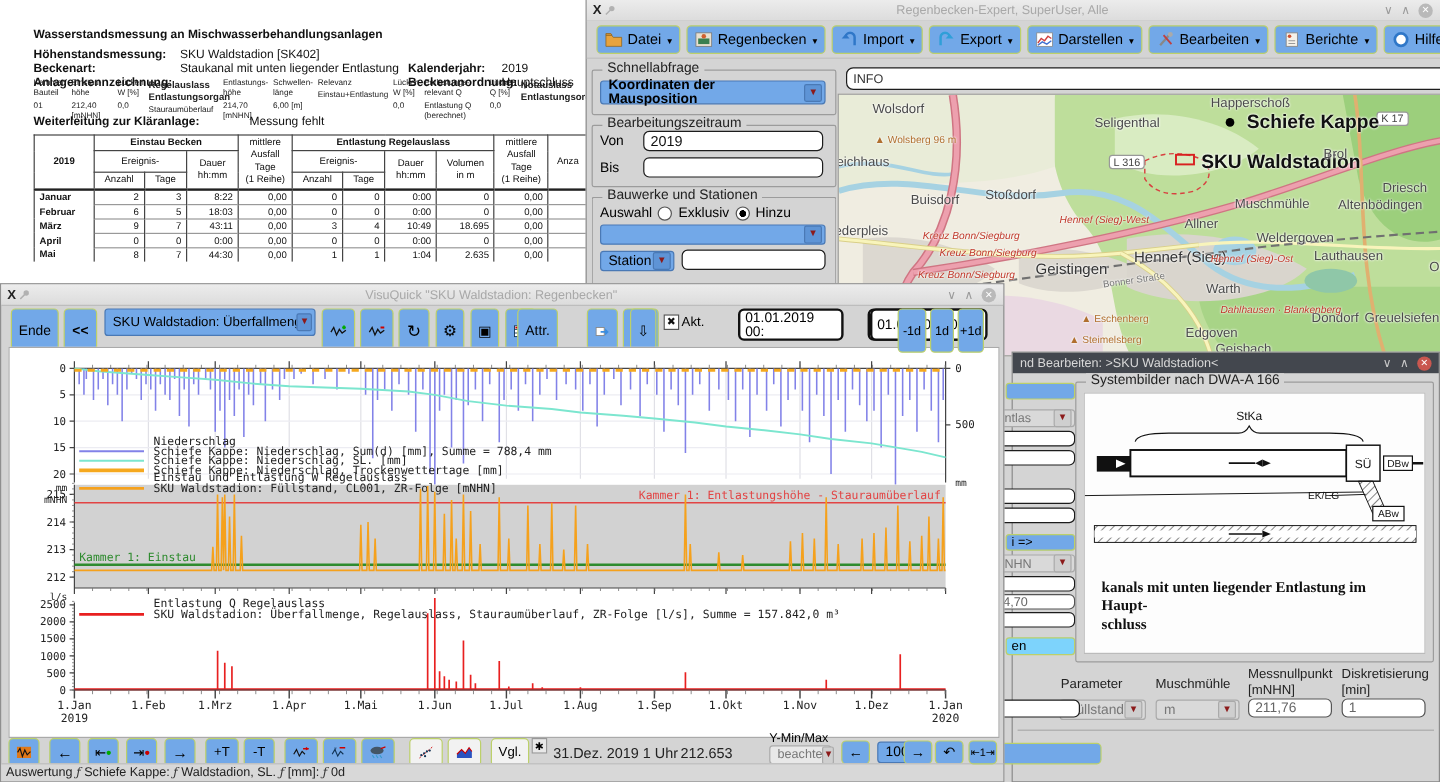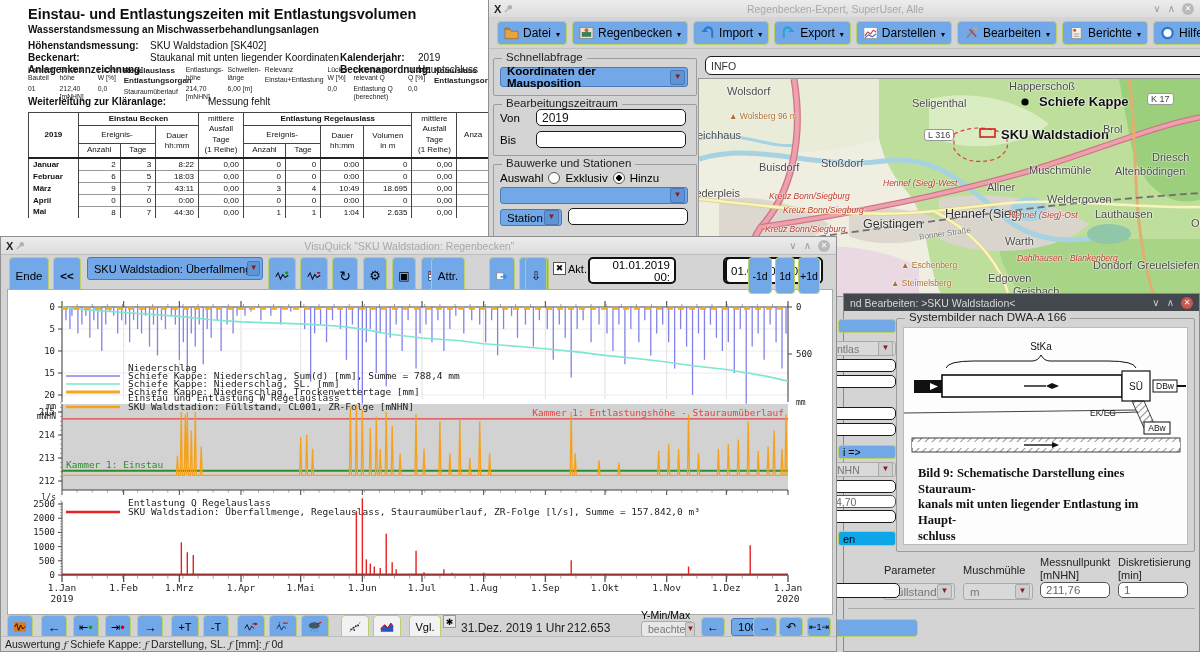--- a/index.html
+++ b/index.html
@@ -58,21 +58,21 @@
   .micon{width:15px;height:14px;}
   #infofld{position:absolute;left:216px;top:56px;width:964px;height:17px;border-radius:6px;font-size:10.5px;color:#333;}
   #map{position:absolute;left:209px;top:78px;width:503px;height:217px;border:1px solid #999;overflow:hidden;background:#f0ede1;}
   #map .lbl{position:absolute;color:#4a4a4a;font-size:11px;white-space:nowrap;text-shadow:0 0 2px #fff,0 0 2px #fff;}
   #map .lbl.big{font-size:12.5px;color:#333;}
   #map .lbl.red{font-size:8.5px;color:#c0392b;font-style:italic;}
   #map .lbl.peak{font-size:8.5px;color:#b06f2e;}
   #map .lbl.street{font-size:8px;color:#777;transform:rotate(-8deg);}
   #map .shield{position:absolute;background:#fff;border:1px solid #999;border-radius:3px;font-size:9px;color:#444;
     padding:0 3px;text-shadow:none;}
-  #map .bigname{font-weight:bold;font-size:13px;color:#111;}
+  #map .bigname{font-weight:bold;font-size:16px;color:#111;}
   
   #detail{left:843px;top:293px;width:357px;height:359px;background:#d4d4d4;border:1px solid #8a8a8a;}
   #detail .dtitle{position:absolute;left:0;top:0;right:0;height:17px;background:#43474e;color:#d8d8d8;
     font-size:10.5px;display:flex;align-items:center;padding-left:6px;}
   #sysbox{left:52px;top:24px;width:297px;height:232px;background:#d4d4d4;}
   #sysbox .white{position:absolute;left:6px;top:8px;right:6px;bottom:6px;background:#fdfdfd;border:1px solid #bbb;}
   .caption{position:absolute;left:14px;top:138px;width:258px;font-family:"Liberation Serif",serif;
     font-weight:bold;font-size:12.5px;line-height:1.25;color:#111;}
   .plabel{position:absolute;font-size:11px;color:#222;line-height:1.15;}
   #savebtn{position:absolute;left:132px;top:325px;width:216px;height:20px;background:#d8d8d8;
@@ -96,26 +96,25 @@
   .vtxt{position:absolute;top:384px;font-size:12px;color:#222;}
   .chk{width:11px;height:11px;background:#fff;border:1px solid #555;font-size:9px;line-height:11px;
     text-align:center;color:#111;display:inline-block;}
 </style>
 </head>
 <body>
 
 <div id="screen">
 
   <section class="win" id="report">
-    <div class="h1">Einstau- und Entlastungszeiten mit Entlastungsvolumen</div>
     <div class="h2">Wasserstandsmessung an Mischwasserbehandlungsanlagen</div>
     <div class="rfield" style="left:28px;top:40px;"><b>Höhenstandsmessung:</b></div>
     <div class="rfield" style="left:150px;top:40px;">SKU Waldstadion [SK402]</div>
     <div class="rfield" style="left:28px;top:52px;text-align:center;"><b>Beckenart:</b></div>
-    <div class="rfield" style="left:150px;top:52px;">Staukanal mit unten liegender Koordinaten</div>
+    <div class="rfield" style="left:150px;top:52px;">Staukanal mit unten liegender Entlastung</div>
     <div class="rfield" style="left:28px;top:64px;"><b>Anlagenkennzeichnung:</b></div>
     <div class="rfield" style="left:340px;top:52px;"><b>Kalenderjahr:</b></div>
     <div class="rfield" style="left:418px;top:52px;">2019</div>
     <div class="rfield" style="left:340px;top:64px;"><b>Beckenanordnung:</b></div>
     <div class="rfield" style="left:418px;top:64px;">Hauptschluss</div>
     <div id="chamtbl">
         <div class="cc" style="width:32px"><div class="hd">Kammer/
 Bauteil</div><div class="vl">01</div></div>
         <div class="cc" style="width:46px"><div class="hd">Einstau-
 höhe</div><div class="vl">212,40 [mNHN]</div></div>
@@ -439,21 +438,21 @@
       </div>
     <div class="sel grey abs" style="left:-14px;top:168px;width:66px;height:15px;font-size:10.5px;">
         <span>NHN</span>
         <span class="arr">▼</span>
       </div>
     <div class="fld abs" style="left:-14px;top:186px;width:66px;height:13px;"></div>
     <div class="fld grey abs" style="left:-14px;top:201px;width:66px;height:13px;font-size:10.5px;">
         <span>4,70</span>
       </div>
     <div class="fld abs" style="left:-14px;top:216px;width:66px;height:13px;"></div>
-    <div class="abs" style="left:-6px;top:237px;width:58px;height:15px;background:#0ea5e9;border:1.5px solid #bcd06a;border-radius:3px;font-size:11px;display:flex;align-items:flex-end;padding-left:4px;">
+    <div class="abs" style="left:-6px;top:237px;width:58px;height:15px;background:#7dd3fc;border:1.5px solid #bcd06a;border-radius:3px;font-size:11px;display:flex;align-items:flex-end;padding-left:4px;">
         <span>en</span>
       </div>
 
     <div class="gbox" id="sysbox">
       <span class="glbl">Systembilder nach DWA-A 166</span>
       <div class="white">
         <svg width="283" height="132" viewBox="0 0 283 132" style="position:absolute;left:0;top:0;">
           <defs>
             <pattern id="hat" width="5" height="5" patternUnits="userSpaceOnUse" patternTransform="rotate(45)">
               <line x1="0" y1="0" x2="0" y2="5" stroke="#555" stroke-width="1.2"></line>
@@ -478,21 +477,21 @@
           <text x="186" y="88" font-size="8.5" fill="#111" font-family="Liberation Sans,sans-serif">EK/EG</text>
           <line x1="204" y1="85" x2="234" y2="84" stroke="#111" stroke-width=".8"></line>
           <rect x="240" y="94" width="26" height="12" fill="#fff" stroke="#111" stroke-width="1"></rect>
           <text x="253" y="103" font-size="8.5" text-anchor="middle" fill="#111" font-family="Liberation Sans,sans-serif">ABw</text>
           <rect x="8" y="110" width="268" height="14" fill="url(#hat)" stroke="#111" stroke-width=".8"></rect>
           <rect x="8" y="114" width="268" height="6" fill="#fff"></rect>
           <line x1="120" y1="117" x2="148" y2="117" stroke="#111" stroke-width="1.4"></line>
           <path d="M148,114 l0,6 l7,-3z" fill="#111"></path>
         </svg>
         <div class="caption">
-          <span>Bild 9: Schematische Darstellung eines Stauraum-</span><br>
+          <br>
           <span>kanals mit unten liegender Entlastung im Haupt-</span><br>
           <span>schluss</span>
         </div>
       </div>
     </div>
 
     <div class="plabel" style="left:40px;top:270px;white-space:pre-line;">Parameter</div>
     <div class="plabel" style="left:119px;top:270px;white-space:pre-line;">Muschmühle</div>
     <div class="plabel" style="left:196px;top:262px;white-space:pre-line;">Messnullpunkt
 [mNHN]</div>
@@ -584,21 +583,21 @@
           <rect x="9" y="8" width="3" height="6" fill="#3b6fd0"></rect>
           <circle cx="14" cy="9" r="4" fill="#e8c23a" stroke="#876" stroke-width=".6"></circle>
           <path d="M14,9 L14,5 A4,4 0 0 1 17.6,10z" fill="#a86"></path>
         </svg>
       </button>
     <button class="ibtn" style="left: 524px; width: 22px; font-size: 12px;">⇩</button>
     <span class="abs" style="left: 552px; top: 25px; display: flex; gap: 2px; align-items: center; font-size: 11px;">
       <span class="chk">✖</span>
         <span>Akt.</span>
       </span>
-    <div class="datefld" style="left: 587px; width: 76px; text-align: right;">
+    <div class="datefld" style="left: 614px; width: 76px;">
         <span>01.01.2019 00:</span>
       </div>
     <div class="datefld" style="left:722px;width:86px;" hidden=""></div>
 
     <div class="abs" style="left:0;top:0;width:0;height:0;"></div>
 
     <div id="chartwrap"><svg width="822" height="322" viewBox="0 0 822 322">
           <line x1="54" y1="11" x2="54" y2="109" stroke="#e0e0e6" stroke-width="1"></line>
           <line x1="115.66027397260274" y1="11" x2="115.66027397260274" y2="109" stroke="#e0e0e6" stroke-width="1"></line>
           <line x1="171.35342465753425" y1="11" x2="171.35342465753425" y2="109" stroke="#e0e0e6" stroke-width="1"></line>
@@ -1156,21 +1155,21 @@
       </div>
     <button class="bbtn" style="left: 752px; top: 380px; width: 24px; height: 20px; font-size: 12px;">→</button>
 
     <button class="bbtn" style="left: 778px; top: 380px; width: 24px; height: 20px; font-size: 12px;">↶</button>
 
     <div id="vstatus">
       <span>Auswertung</span>
         <span class="lnk">ƒ</span>
       <span>Schiefe Kappe:</span>
         <span class="lnk">ƒ</span>
-      <span>Darstellung, SL.</span>
+      <span>Waldstadion, SL.</span>
         <span class="lnk">ƒ</span>
       <span>[mm]:</span>
         <span class="lnk">ƒ</span>
       <span>0d</span>
     </div>
   <div class="datefld" style="left:724px;width:86px;">
         <span>01.01.2020 00:</span>
       </div>
       <button class="ibtn" style="left: 747px; width: 24px; font-size: 10.5px;">-1d</button>
       <button class="ibtn" style="left: 774px; width: 20px; font-size: 10.5px;">1d</button>

